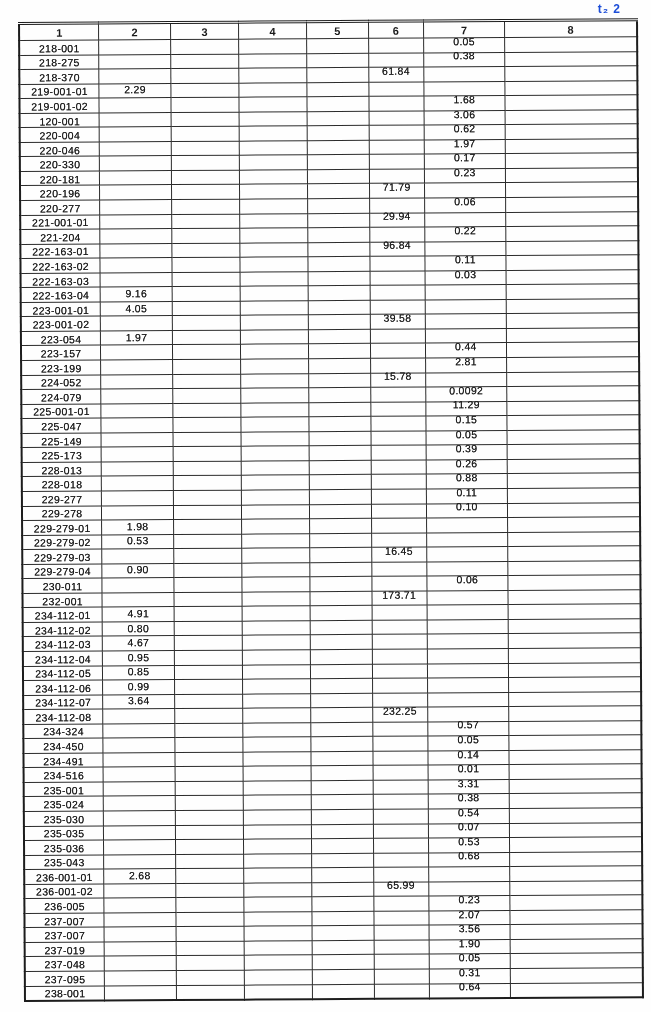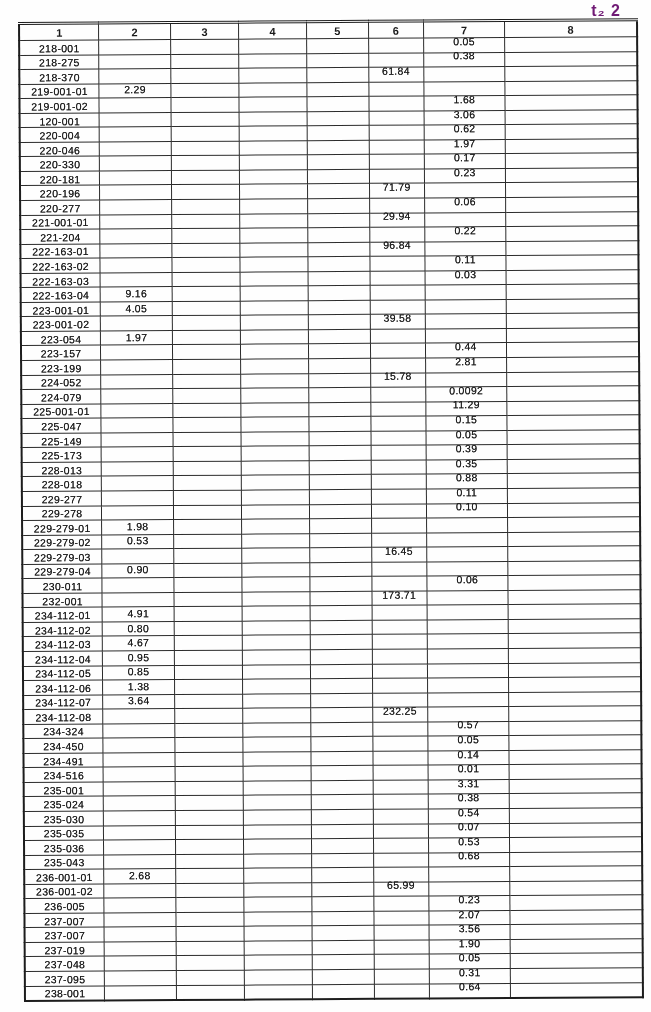--- a/index.html
+++ b/index.html
@@ -6,22 +6,22 @@
   .page{
     position:relative;
     width:651px;height:1012px;
     background:#fefefe;
     font-family:"Liberation Sans", sans-serif;
     color:#1c1c1c;
     overflow:hidden;
   }
   .corner-label{
     position:absolute;top:2px;right:30px;
-    font-size:16px;font-weight:bold;letter-spacing:1px;
-    color:#701a75;
+    font-size:12px;font-weight:bold;letter-spacing:1px;
+    color:#1d4ed8;
     padding-left:40px;
   }
   table.grid{
     position:absolute;top:22px;left:21px;
     width:620px;
     border-collapse:collapse;
     table-layout:fixed;
     transform:rotate(-0.35deg);
     transform-origin:0 50%;
     border:2px solid #1d1d1d;
@@ -376,21 +376,21 @@
           <td><span class="v c7">0.39</span></td>
           <td><span class="v c8"></span></td>
         </tr>
         <tr>
           <td><span class="v c1">228-013</span></td>
           <td><span class="v c2"></span></td>
           <td><span class="v c3"></span></td>
           <td><span class="v c4"></span></td>
           <td><span class="v c5"></span></td>
           <td><span class="v c6"></span></td>
-          <td><span class="v c7">0.35</span></td>
+          <td><span class="v c7">0.26</span></td>
           <td><span class="v c8"></span></td>
         </tr>
         <tr>
           <td><span class="v c1">228-018</span></td>
           <td><span class="v c2"></span></td>
           <td><span class="v c3"></span></td>
           <td><span class="v c4"></span></td>
           <td><span class="v c5"></span></td>
           <td><span class="v c6"></span></td>
           <td><span class="v c7">0.88</span></td>
@@ -521,21 +521,21 @@
           <td><span class="v c2">0.85</span></td>
           <td><span class="v c3"></span></td>
           <td><span class="v c4"></span></td>
           <td><span class="v c5"></span></td>
           <td><span class="v c6"></span></td>
           <td><span class="v c7"></span></td>
           <td><span class="v c8"></span></td>
         </tr>
         <tr>
           <td><span class="v c1">234-112-06</span></td>
-          <td><span class="v c2">1.38</span></td>
+          <td><span class="v c2">0.99</span></td>
           <td><span class="v c3"></span></td>
           <td><span class="v c4"></span></td>
           <td><span class="v c5"></span></td>
           <td><span class="v c6"></span></td>
           <td><span class="v c7"></span></td>
           <td><span class="v c8"></span></td>
         </tr>
         <tr>
           <td><span class="v c1">234-112-07</span></td>
           <td><span class="v c2">3.64</span></td>

